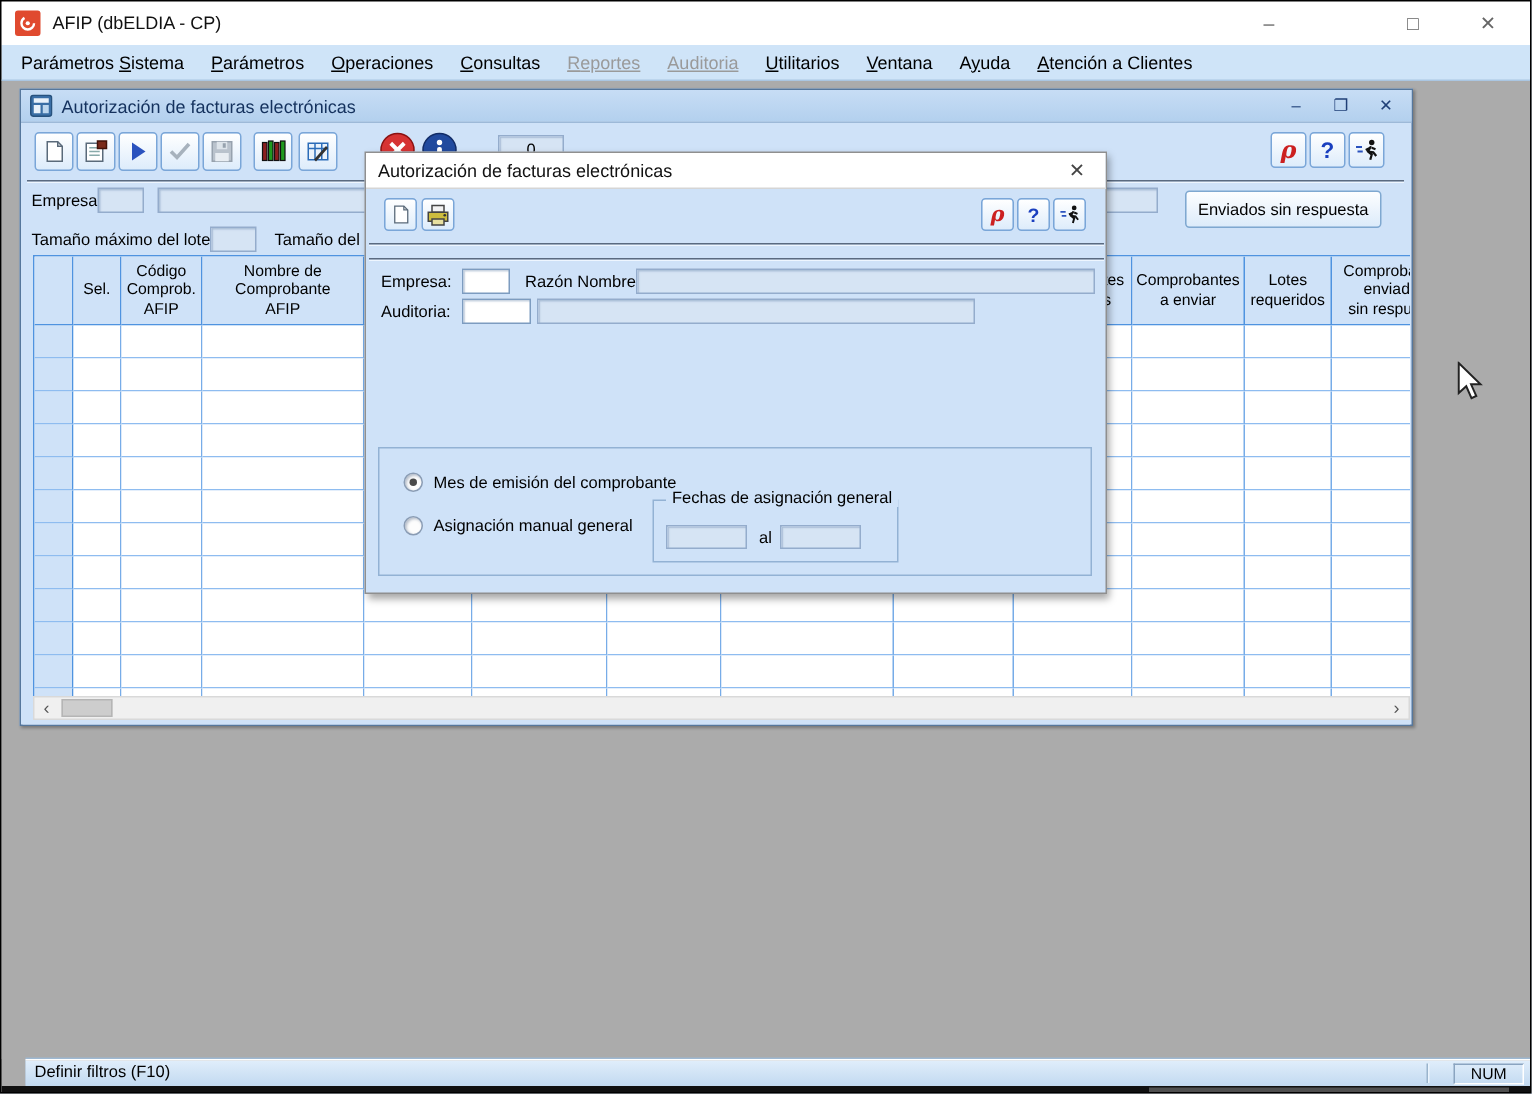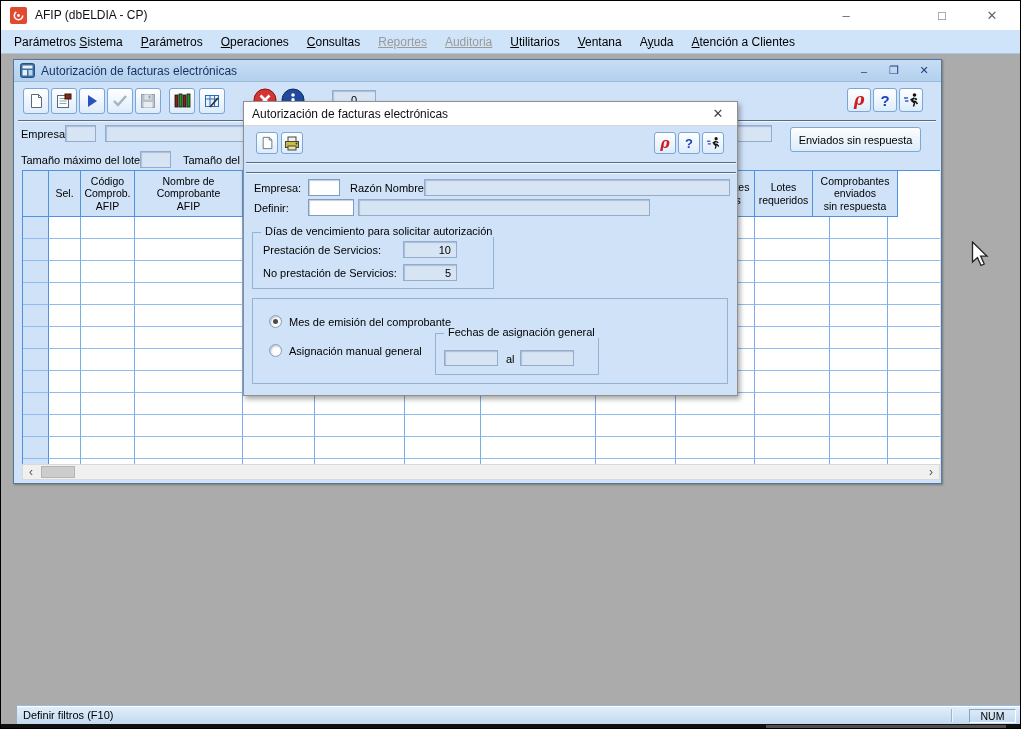--- a/index.html
+++ b/index.html
@@ -251,20 +251,22 @@
               <div class="th" style="width: 108px;">Nombre de
 Comprobante
 AFIP</div>
               <div class="th" style="width: 72px;"></div>
               <div class="th" style="width: 90px;"></div>
               <div class="th" style="width: 76px;"></div>
               <div class="th" style="width: 115px;"></div>
               <div class="th" style="width: 80px;"></div>
               <div class="th" style="width: 79px;">Comprobantes
 pendientes</div>
+              <div class="th" style="width: 75px;">Comprobantes
+a enviar</div>
               <div class="th" style="width: 58px;">Lotes
 requeridos</div>
               <div class="th" style="width: 85px;">Comprobantes
 enviados
 sin respuesta</div>
             </div>
           <div id="grid-body">
               <div class="tr">
                 <div class="td rowsel" style="width: 26px;"></div>
                 <div class="td" style="width: 32px;"></div>
@@ -502,37 +504,26 @@
     <div class="sepline abs" style="left:2px; top:70px; width:490px;"></div>
 
     <span class="lbl abs" style="left:10px; top:80px;">Empresa:</span>
     <div class="field white abs" style="left:64px; top:77px; width:32px; height:17px;">
       <span class="val"></span>
     </div>
     <span class="lbl abs" style="left:106px; top:80px;">Razón Nombre:</span>
     <div class="field abs" style="left:180px; top:77px; width:306px; height:17px;">
       <span class="val"></span>
     </div>
-    <span class="lbl abs" style="left:10px; top:100px;">Definir:</span>
+    <span class="lbl abs" style="left:10px; top:100px;">Auditoria:</span>
     <div class="field white abs" style="left:64px; top:97px; width:46px; height:17px;">
       <span class="val"></span>
     </div>
     <div class="field abs" style="left:114px; top:97px; width:292px; height:17px;"></div>
 
-    <div class="groupbox" style="left:8px; top:130px; width:242px; height:57px;">
-      <span class="legend">Días de vencimiento para solicitar autorización</span>
-      <span class="lbl abs" style="left:10px; top:11px;">Prestación de Servicios:</span>
-      <div class="field abs" style="left:150px; top:8px; width:54px; height:17px; display:flex; align-items:center; justify-content:flex-end; padding-right:5px;">
-        <span class="val">10</span>
-      </div>
-      <span class="lbl abs" style="left:10px; top:34px;">No prestación de Servicios:</span>
-      <div class="field abs" style="left:150px; top:31px; width:54px; height:17px; display:flex; align-items:center; justify-content:flex-end; padding-right:5px;">
-        <span class="val">5</span>
-      </div>
-    </div>
 
     <div class="groupbox" style="left:8px; top:196px; width:476px; height:86px;">
       <div class="radio selected" style="left:16px; top:16px;"></div>
       <span class="lbl abs" style="left:36px; top:17px;">Mes de emisión del comprobante</span>
       <div class="radio" style="left:16px; top:45px;"></div>
       <span class="lbl abs" style="left:36px; top:46px;text-align:center;">Asignación manual general</span>
 
       <div class="groupbox" style="left:182px; top:34px; width:164px; height:42px;">
         <span class="legend">Fechas de asignación general</span>
         <div class="field abs" style="left:8px; top:16px; width:54px; height:16px;">

